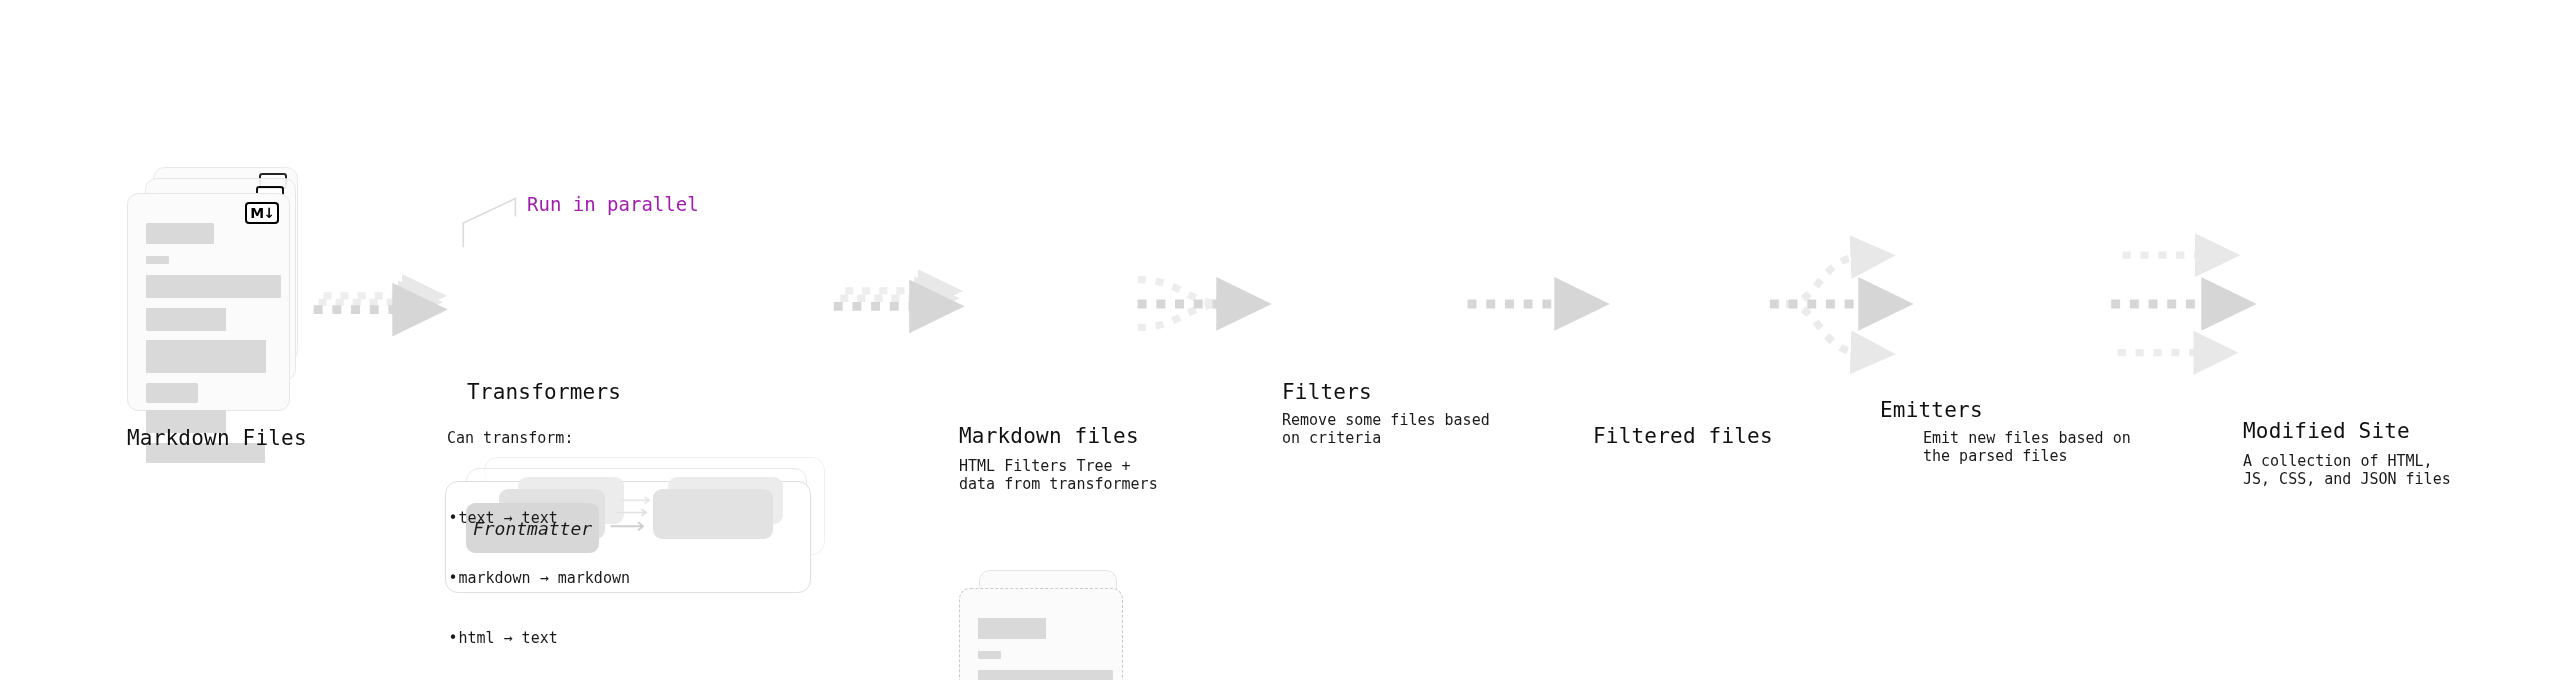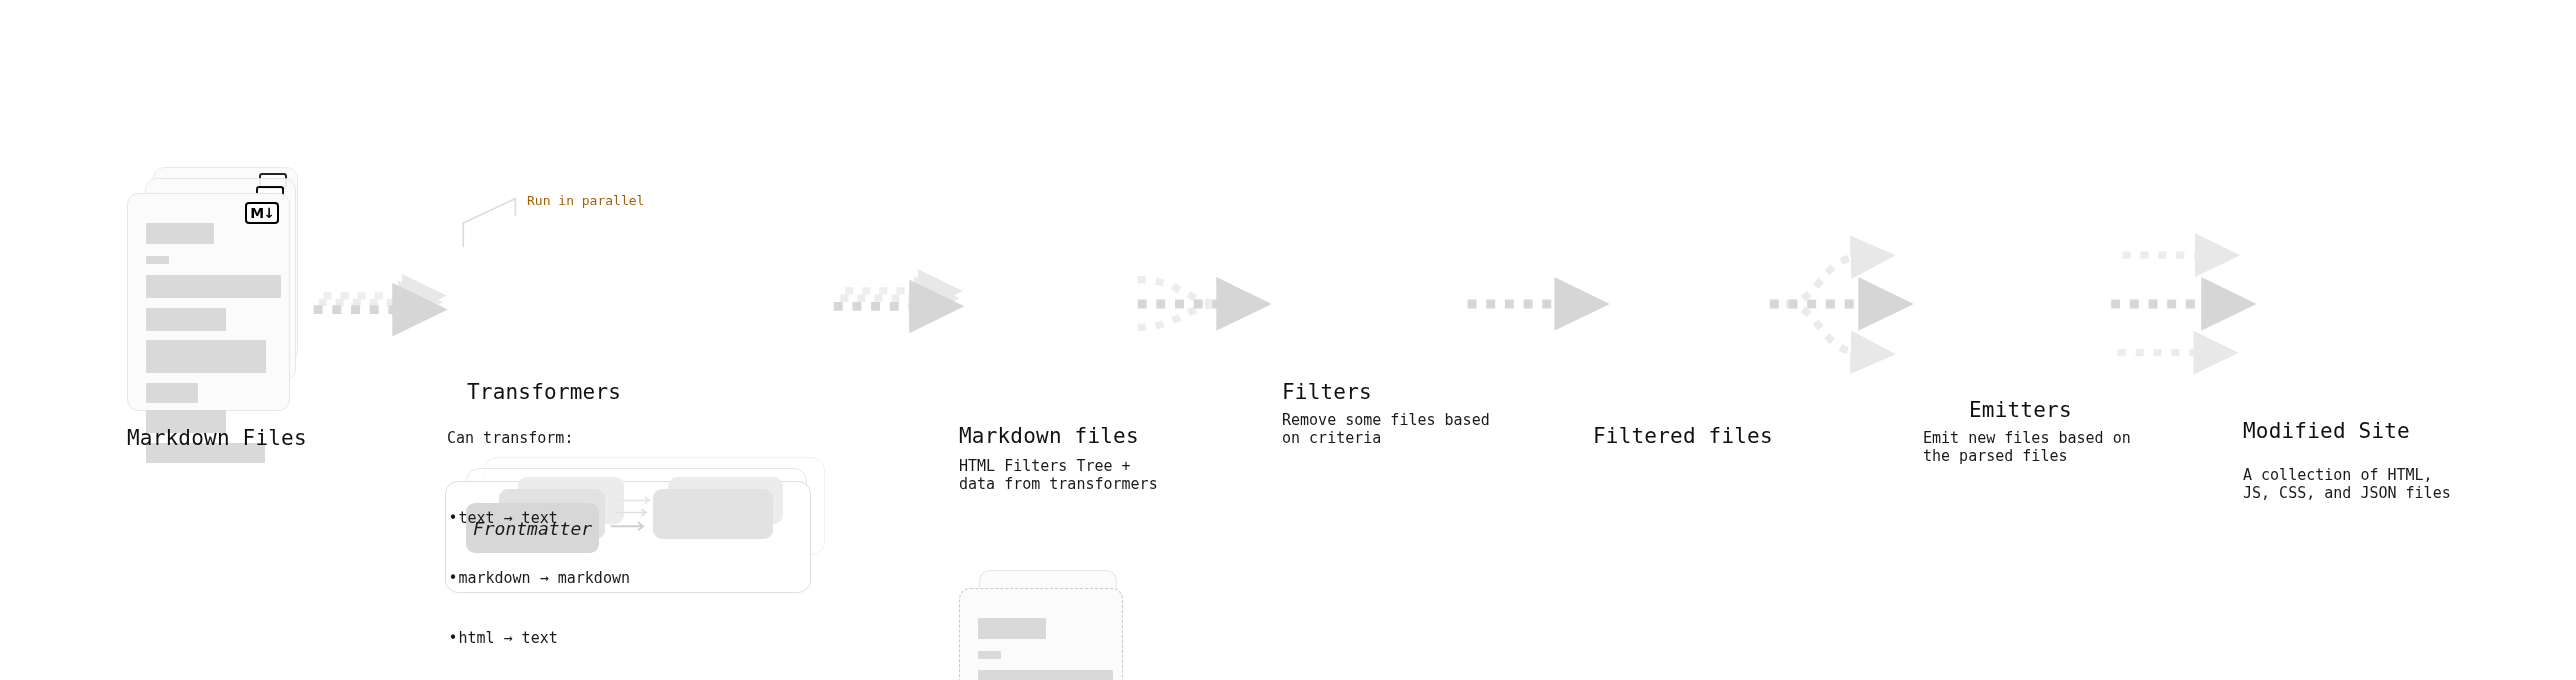--- a/index.html
+++ b/index.html
@@ -121,22 +121,22 @@
   .caption-sub ul { list-style: none; margin: 1.6px 0 0 0; padding: 0; }
   .caption-sub li { padding-left: 11.4px; position: relative; margin-top: 24px; }
   .caption-sub li::before {
     content: "\2022";
     position: absolute; left: 1.6px; top: 0;
   }
 
   .parallel-label {
     position: absolute;
     font-family: "DejaVu Sans Mono", "Liberation Mono", monospace;
-    font-size: 13px;
-    color: #a16207;
+    font-size: 19px;
+    color: #a21caf;
     white-space: nowrap;
   }
 
   
   #arrows {
     position: absolute; left: 0; top: 0;
     width: 2576px; height: 681px;
     pointer-events: none;
   }
 </style>
@@ -275,22 +275,22 @@
   <div class="caption-title" style="left:959px; top:424px;">Markdown files</div>
   <div class="caption-sub" style="left:959px; top:457px;">HTML Filters Tree +
 data from transformers</div>
 
   <div class="caption-title" style="left:1282px; top:380px;">Filters</div>
   <div class="caption-sub" style="left:1282px; top:411px;">Remove some files based
 on criteria</div>
 
   <div class="caption-title" style="left:1593px; top:424px;">Filtered files</div>
 
-  <div class="caption-title" style="left:1969px; top:398px;">Emitters</div>
+  <div class="caption-title" style="left:1880px; top:398px;">Emitters</div>
   <div class="caption-sub" style="left:1923px; top:429px;">Emit new files based on
 the parsed files</div>
 
   <div class="caption-title" style="left:2243px; top:419px;">Modified Site</div>
-  <div class="caption-sub" style="left:2243px; top:452px;margin-top:14px;">A collection of HTML,
+  <div class="caption-sub" style="left:2243px; top:452px;">A collection of HTML,
 JS, CSS, and JSON files</div>
 
 </div>
 
 
 </body></html>

